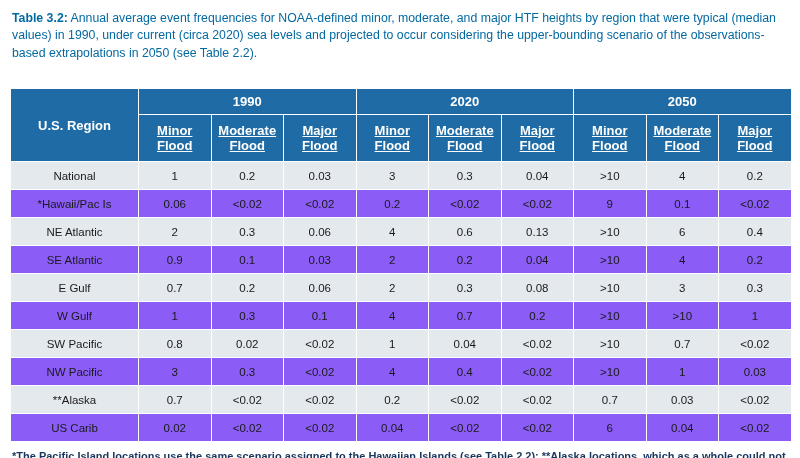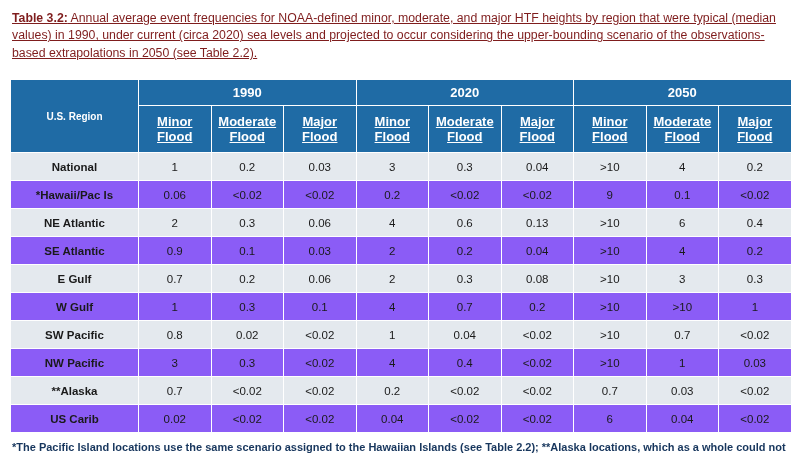--- a/index.html
+++ b/index.html
@@ -18,24 +18,23 @@
     width: 800px;
     height: 458px;
     box-sizing: border-box;
     padding: 8px 10px 0 10px;
     position: relative;
   }
   
   .caption {
     font-size: 12.3px;
     line-height: 1.42;
-    color: #7f1d1d;
-    margin: 2px 2px 17px 2px;
+    color: #0369a1;
+    margin: 2px 2px 26px 2px;
     text-align: left;
-    text-decoration: underline;
   }
   .caption .cap-label {
     font-weight: bold;
   }
   .caption .cap-text {
     font-weight: normal;
   }
   
   table.htf {
     border-collapse: collapse;
@@ -52,41 +51,41 @@
     border: 1px solid #ffffff;
     font-weight: bold;
     vertical-align: middle;
     padding: 4px 2px;
   }
   thead th.year {
     font-size: 13px;
     padding: 5px 2px;
   }
   thead th.region-head {
-    font-size: 10px;
+    font-size: 13px;
   }
   thead th.sub {
     font-size: 13px;
     line-height: 1.2;
     padding: 6px 2px;
     height: 34px;
     text-decoration: underline;
   }
   tbody td {
     border: 1px solid #ffffff;
     text-align: center;
     vertical-align: middle;
     padding: 5px 2px;
     font-size: 11.5px;
     height: 17px;
   }
   tbody tr.odd td { background: #e4e9ee; }
   tbody tr.even td { background: #8b5cf6; }
   tbody td.region-cell {
-    font-weight: bold;
+    font-weight: normal;
     color: #1a1a1a;
   }
   
   .footnote {
     margin-top: 7px;
     font-size: 11px;
     line-height: 1.42;
     color: #17365d;
     font-weight: bold;
     padding: 0 2px;

